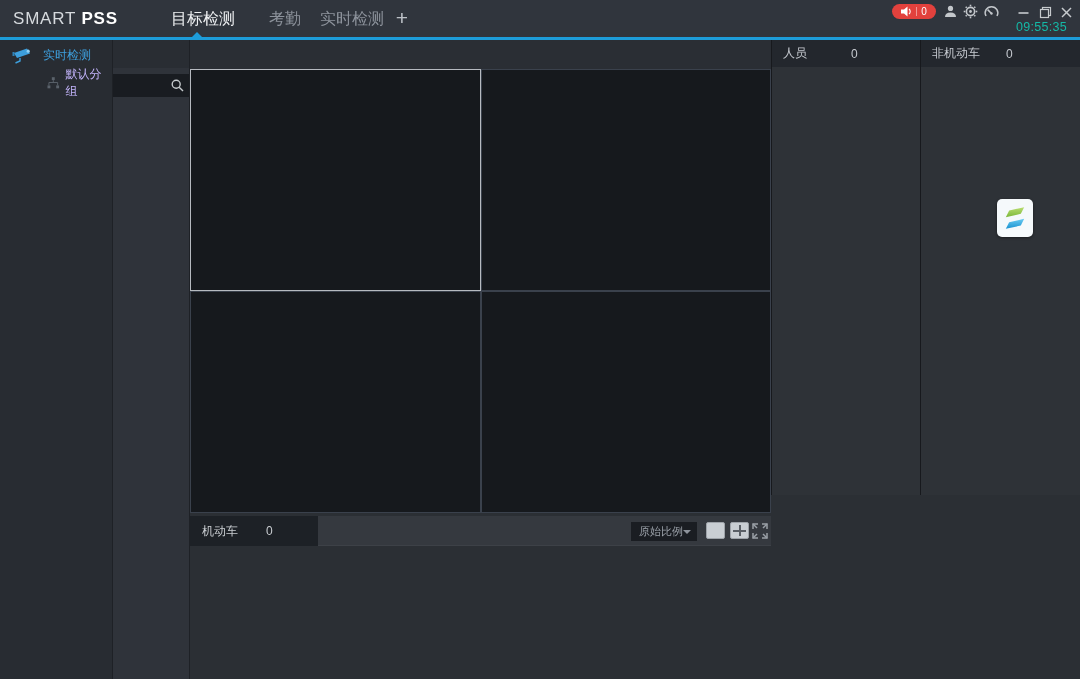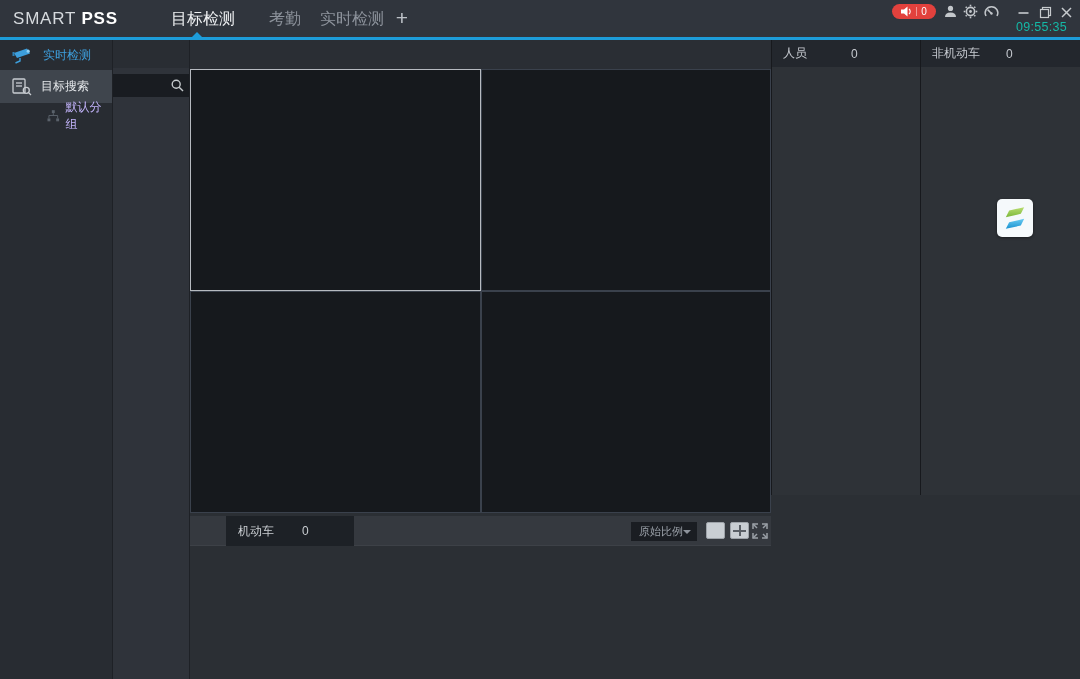--- a/index.html
+++ b/index.html
@@ -48,21 +48,21 @@
   .video-grid { position:absolute; left:0; top:29px; width:581px; height:444px; }
   .pane { position:absolute; background:#16191d; }
   .pane { border:1px solid #3a414c; }
   .pane.selected { border:1px solid #b6bac0; z-index:2; }
   .pane-1 { left:0; top:0; width:291px; height:222px; }
   .pane-2 { left:291px; top:0; width:290px; height:222px; }
   .pane-3 { left:0; top:222px; width:291px; height:222px; }
   .pane-4 { left:291px; top:222px; width:290px; height:222px; }
 
   .video-toolbar { position:absolute; left:0; top:476px; width:581px; height:30px; background:#35393f; border-bottom:1px solid #3d4147; }
-  .motor-block { position:absolute; left:0; top:0; width:128px; height:30px; background:#1d2126; display:flex; align-items:center; padding-left:12px; font-size:12px; color:#c9cdd1;margin-left:36px; }
+  .motor-block { position:absolute; left:0; top:0; width:128px; height:30px; background:#1d2126; display:flex; align-items:center; padding-left:12px; font-size:12px; color:#c9cdd1; }
   .motor-block .cnt { margin-left:28px; }
   .scale-select { position:absolute; right:74px; top:6px; width:66px; height:19px; background:#1a1d22; color:#9ba1a9; font-size:11px;
                   display:flex; align-items:center; padding-left:8px; cursor:default; }
   .scale-select .arrow { position:absolute; right:6px; top:8px; width:0; height:0; border-left:4px solid transparent; border-right:4px solid transparent; border-top:4px solid #8d939b; }
   .layout-btn { position:absolute; top:6px; width:19px; height:17px; background:#c9ced3; border:1px solid #9ea3a9; border-radius:2px; }
   .layout-btn.one { right:46px; }
   .layout-btn.four { right:22px; }
   .layout-btn.four::before { content:""; position:absolute; left:50%; top:2px; bottom:2px; width:2px; margin-left:-1px; background:#5a5f66; }
   .layout-btn.four::after { content:""; position:absolute; top:50%; left:2px; right:2px; height:2px; margin-top:-1px; background:#5a5f66; }
   .fullscreen-btn { position:absolute; right:3px; top:7px; width:16px; height:16px; }
@@ -149,30 +149,20 @@
 
   <div class="nav-col">
     <div class="nav-item realtime">
       <svg width="22" height="17" viewBox="0 0 22 17">
         <polygon points="2,6 15,1.5 18,6.5 5,11" fill="#3d9fdd"></polygon>
         <circle cx="16.2" cy="4.2" r="1.6" fill="#8fd0f5"></circle>
         <path d="M8 11 L8 14 L3.5 16" stroke="#3d9fdd" stroke-width="1.4" fill="none"></path>
         <rect x="0.5" y="5" width="2" height="4" fill="#2f82b8"></rect>
       </svg>
       <span>实时检测</span>
-    </div>
-    <div class="nav-item search">
-      <svg width="20" height="18" viewBox="0 0 20 18" fill="none" stroke="#c9cdd2" stroke-width="1.3">
-        <rect x="1" y="1" width="12" height="14" rx="1"></rect>
-        <line x1="4" y1="5" x2="10" y2="5"></line>
-        <line x1="4" y1="8" x2="10" y2="8"></line>
-        <circle cx="14.3" cy="12.3" r="3"></circle>
-        <line x1="16.5" y1="14.5" x2="19" y2="17"></line>
-      </svg>
-      <span>目标搜索</span>
     </div>
     <div class="tree-row">
       <svg width="13" height="12" viewBox="0 0 13 12">
         <rect x="5" y="0" width="3" height="3" fill="#5a626b"></rect>
         <rect x="0.5" y="8.5" width="3" height="3" fill="#5a626b"></rect>
         <rect x="9.5" y="8.5" width="3" height="3" fill="#5a626b"></rect>
         <path d="M6.5 3 V5.5 M2 8.5 V5.5 H11 V8.5" fill="none" stroke="#5a626b" stroke-width="1"></path>
       </svg>
       <span>默认分组</span>
     </div>

